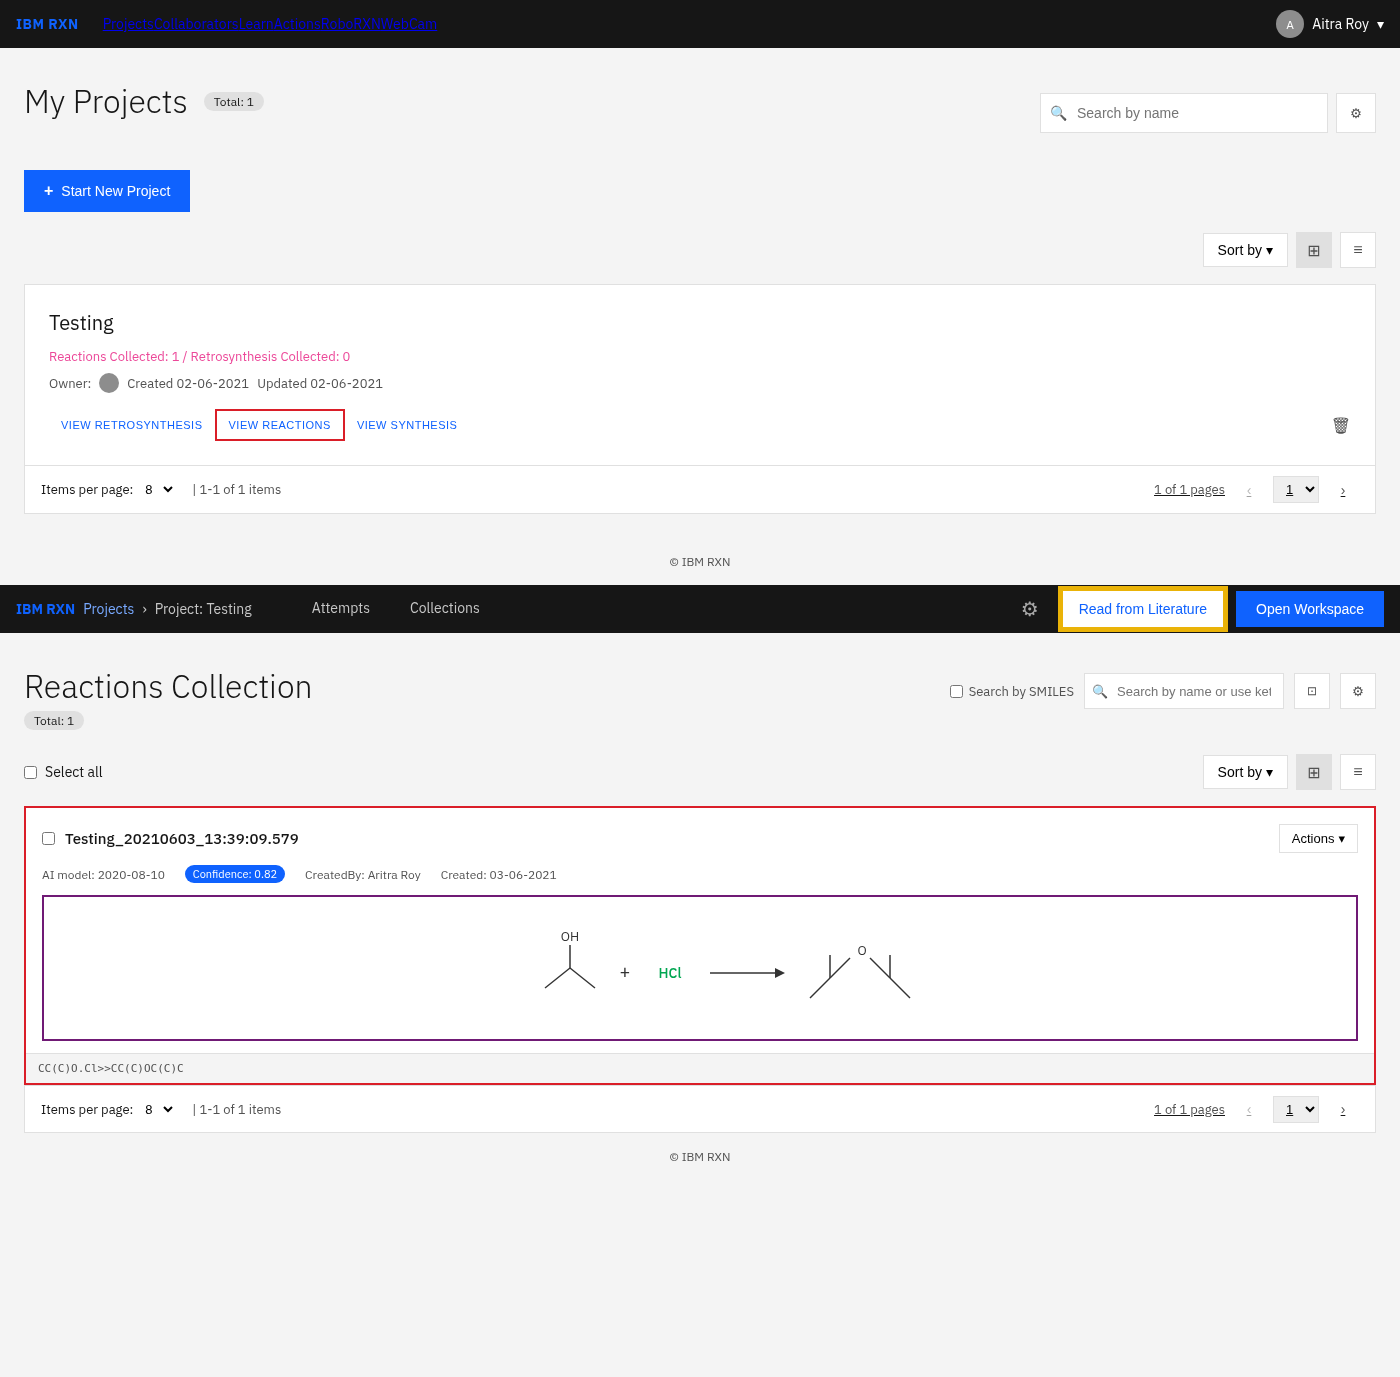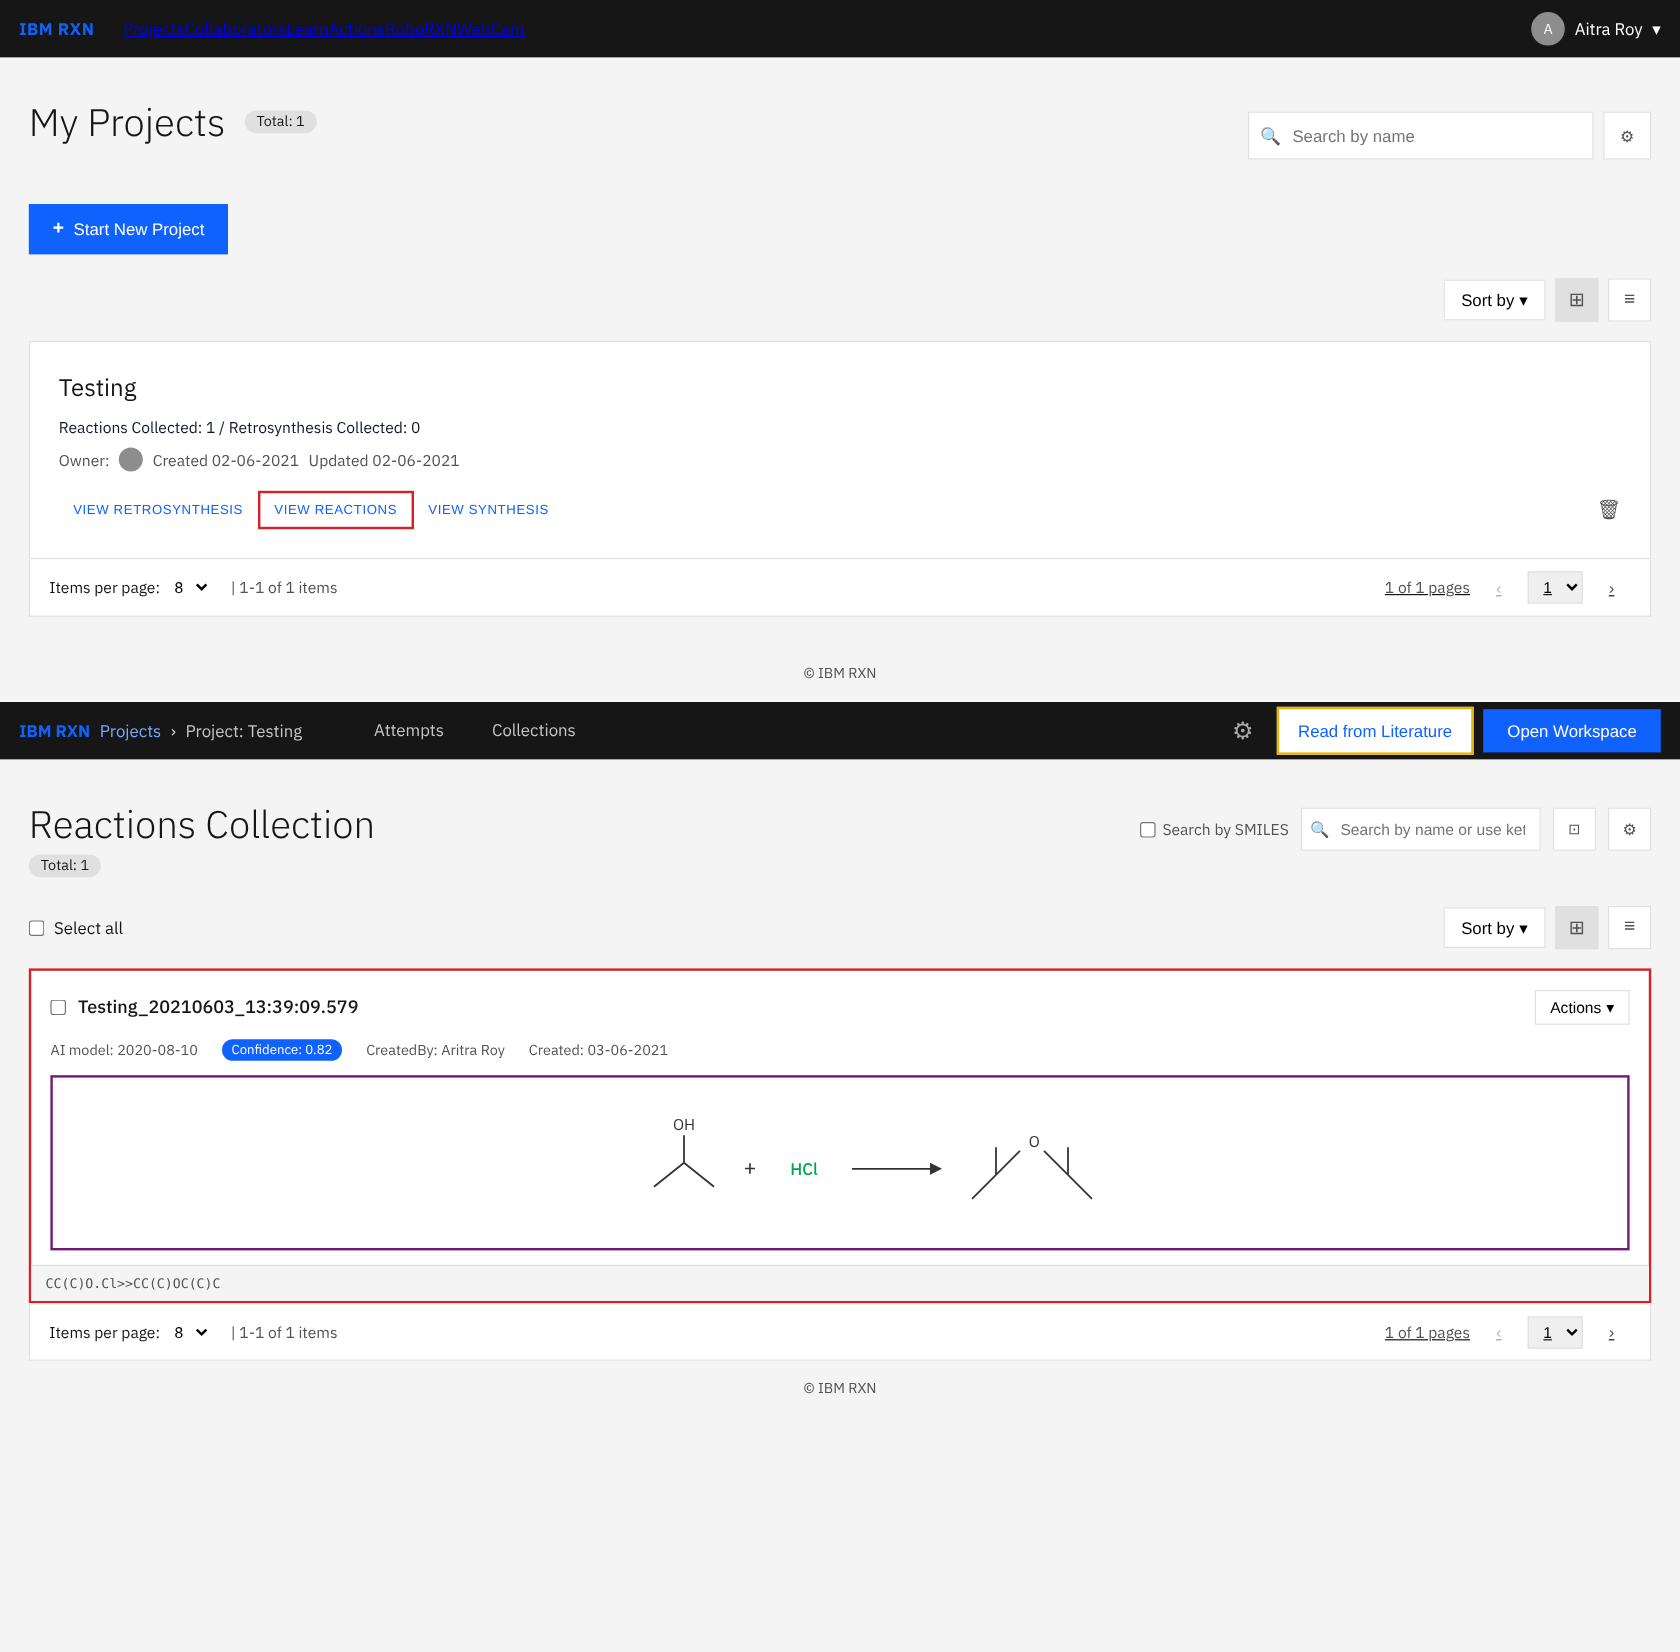--- a/index.html
+++ b/index.html
@@ -139,21 +139,21 @@
       padding: 24px;
       margin-bottom: 0;
     }
     .project-name {
       font-size: 20px;
       font-weight: 400;
       margin-bottom: 12px;
     }
     .project-meta {
       font-size: 13px;
-      color: #0f172a;
+      color: #ec4899;
       margin-bottom: 8px;
     }
     .project-owner-row {
       display: flex;
       align-items: center;
       gap: 8px;
       font-size: 13px;
       color: #525252;
       margin-bottom: 16px;
     }
@@ -305,21 +305,21 @@
       border: none;
       cursor: pointer;
       color: #a8a8a8;
       font-size: 20px;
       width: 40px; height: 40px;
       display: flex; align-items: center; justify-content: center;
     }
     .btn-secondary-light {
       background: #fff;
       color: #0f62fe;
-      border: 2px solid #eab308;
+      border: 5px solid #eab308;
       padding: 10px 16px;
       font-size: 14px;
       cursor: pointer;
     }
     .btn-blue {
       background: #0f62fe;
       color: #fff;
       border: none;
       padding: 10px 20px;
       font-size: 14px;

